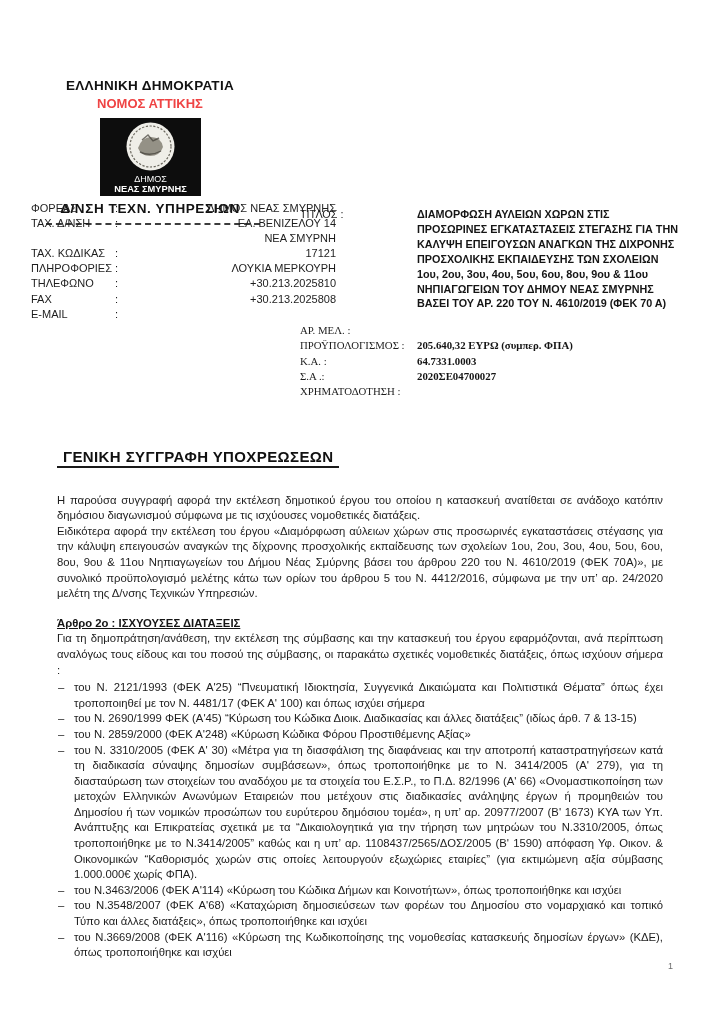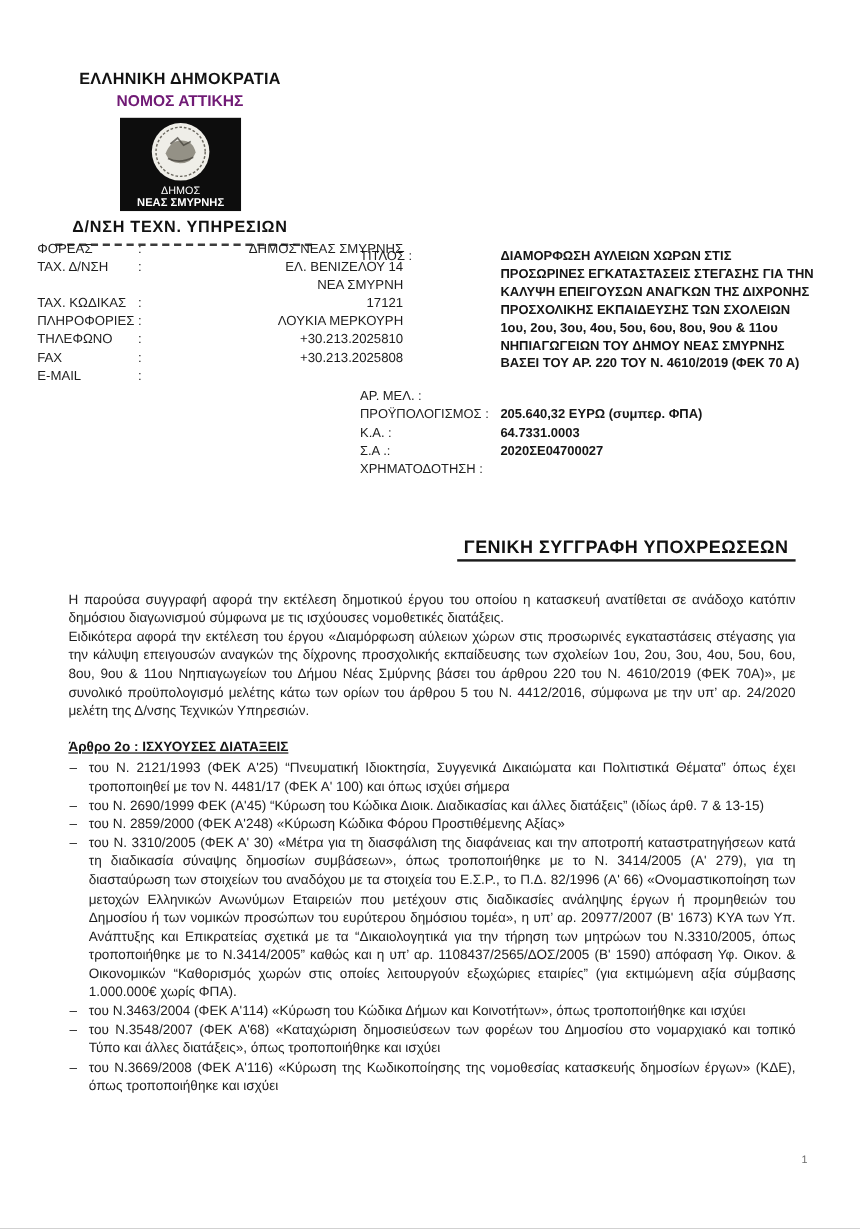--- a/index.html
+++ b/index.html
@@ -5,45 +5,45 @@
   html,body { margin:0; padding:0; background:#888; }
   .page {
     position:relative; width:717px; height:1024px; margin:0 auto;
     background:#ffffff; overflow:hidden;
     font-family:"Liberation Sans","DejaVu Sans",sans-serif;
     color:#1d1d1d;
   }
 
   
   .header-col { position:absolute; left:36px; top:58px; width:228px; text-align:center; }
-  .org1 { font-size:13.5px; font-weight:bold; letter-spacing:.3px; color:#121212; }
-  .org2 { font-size:13px;  font-weight:bold; margin-top:3px; color:#701a75; }
+  .org1 { font-size:13.5px; font-weight:bold; letter-spacing:.3px; color:#121212;margin-top:20px; }
+  .org2 { font-size:13px;  font-weight:bold; margin-top:3px; color:#ef4444; }
   .logo { margin:7px auto 0; width:101px; height:78px; display:block; }
   .dept { font-size:13.5px; font-weight:bold; letter-spacing:.6px; margin-top:5px; color:#121212; }
   .dashes { margin:7px auto 0 10px; width:214px; height:0; border-top:2px dashed #3c3c3c; }
 
   
   .info-block { position:absolute; left:31px; top:201px; width:305px; font-size:11px; }
   .info-row { display:flex; line-height:15.1px; }
   .info-label { width:84px; flex:none; }
   .info-colon { width:8px; flex:none; }
   .info-value { flex:1; white-space:pre-line;text-align:right; }
 
   
   .title-block { position:absolute; left:300px; top:207px; width:404px; font-size:10.8px; }
   .t-row, .meta-row { display:flex; }
   .t-label, .meta-label { width:110px; flex:none; text-align:left; padding-right:7px; line-height:14.9px; }
   .t-value { flex:1; font-weight:bold; line-height:14.9px; white-space:pre-line; color:#151515; }
   .meta-rows { margin-top:12px; }
-  .meta-row { line-height:15.4px; }
+  .meta-row { line-height:15.4px;font-family:Liberation Serif, serif; }
   .meta-value { flex:1; font-weight:bold; white-space:nowrap; color:#151515; }
 
   
   .body { position:absolute; left:57px; top:449px; width:606px; font-size:11.3px; line-height:15.6px; }
-  .doc-title { text-align:right; margin-bottom:26px; }
+  .doc-title { text-align:left; margin-bottom:26px; }
   .doc-title span {
     font-size:15px; font-weight:bold; letter-spacing:.4px; color:#111;
     border-bottom:2.5px solid #1a1a1a; padding:0 6px 1px;
   }
   .art-heading { font-weight:bold; color:#141414; }
   .art-heading span { text-decoration:underline; }
   .body p { margin:0; text-align:justify; }
   .gap-sm { margin-top:3px; }
   .art2 { margin-top:14px; }
   .list { margin-top:2px; }
@@ -150,41 +150,42 @@
     <div class="doc-title">
       <span>ΓΕΝΙΚΗ ΣΥΓΓΡΑΦΗ ΥΠΟΧΡΕΩΣΕΩΝ</span>
     </div>
 
     <p>Η παρούσα συγγραφή αφορά την εκτέλεση δημοτικού έργου του οποίου η κατασκευή ανατίθεται σε ανάδοχο  κατόπιν δημόσιου διαγωνισμού σύμφωνα με τις ισχύουσες νομοθετικές διατάξεις.</p>
     <p class="gap-sm">Ειδικότερα αφορά την εκτέλεση του έργου «Διαμόρφωση αύλειων χώρων στις προσωρινές εγκαταστάσεις στέγασης για την κάλυψη επειγουσών αναγκών της δίχρονης προσχολικής εκπαίδευσης των σχολείων 1ου, 2ου, 3ου, 4ου, 5ου, 6ου, 8ου, 9ου &amp; 11ου Νηπιαγωγείων του Δήμου Νέας Σμύρνης βάσει του άρθρου 220 του Ν. 4610/2019 (ΦΕΚ 70Α)», με συνολικό προϋπολογισμό μελέτης κάτω των ορίων του άρθρου 5 του Ν. 4412/2016, σύμφωνα με την υπ’ αρ. 24/2020 μελέτη της Δ/νσης Τεχνικών Υπηρεσιών.</p>
 
     <div class="art-heading art2">
       <span>Άρθρο 2ο : ΙΣΧΥΟΥΣΕΣ ΔΙΑΤΑΞΕΙΣ</span>
     </div>
+    <p>Για τη δημοπράτηση/ανάθεση, την εκτέλεση της σύμβασης και την κατασκευή του έργου εφαρμόζονται, ανά περίπτωση αναλόγως τους είδους και του ποσού της σύμβασης, οι παρακάτω σχετικές νομοθετικές διατάξεις, όπως ισχύουν σήμερα :</p>
 
     <div class="list">
       <div class="li">
         <span class="li-dash">–</span>
         <span class="li-text">του Ν. 2121/1993 (ΦΕΚ Α'25) “Πνευματική Ιδιοκτησία, Συγγενικά Δικαιώματα και Πολιτιστικά Θέματα” όπως έχει τροποποιηθεί με τον Ν. 4481/17 (ΦΕΚ Α' 100) και όπως ισχύει σήμερα</span>
       </div>
       <div class="li">
         <span class="li-dash">–</span>
         <span class="li-text">του Ν. 2690/1999 ΦΕΚ (Α'45) “Κύρωση του Κώδικα Διοικ. Διαδικασίας και άλλες διατάξεις” (ιδίως άρθ. 7 &amp; 13-15)</span>
       </div>
       <div class="li">
         <span class="li-dash">–</span>
         <span class="li-text">του Ν. 2859/2000 (ΦΕΚ Α'248)  «Κύρωση Κώδικα Φόρου Προστιθέμενης Αξίας»</span>
       </div>
       <div class="li">
         <span class="li-dash">–</span>
         <span class="li-text">του Ν. 3310/2005 (ΦΕΚ Α' 30) «Μέτρα για τη διασφάλιση της διαφάνειας και την αποτροπή καταστρατηγήσεων κατά τη διαδικασία σύναψης δημοσίων συμβάσεων», όπως τροποποιήθηκε με το Ν. 3414/2005 (Α' 279), για τη διασταύρωση των στοιχείων του αναδόχου με τα στοιχεία του Ε.Σ.Ρ., το Π.Δ. 82/1996 (Α' 66) «Ονομαστικοποίηση των μετοχών Ελληνικών Ανωνύμων Εταιρειών που μετέχουν στις διαδικασίες ανάληψης έργων ή προμηθειών του Δημοσίου ή των νομικών προσώπων του ευρύτερου δημόσιου τομέα», η υπ’ αρ. 20977/2007 (Β' 1673) ΚΥΑ των Υπ. Ανάπτυξης και Επικρατείας σχετικά με τα “Δικαιολογητικά για την τήρηση των μητρώων του Ν.3310/2005, όπως τροποποιήθηκε με το Ν.3414/2005” καθώς και η υπ’ αρ. 1108437/2565/ΔΟΣ/2005 (Β' 1590) απόφαση Υφ. Οικον. &amp; Οικονομικών “Καθορισμός χωρών στις οποίες λειτουργούν εξωχώριες εταιρίες” (για εκτιμώμενη αξία σύμβασης 1.000.000€ χωρίς ΦΠΑ).</span>
       </div>
       <div class="li">
         <span class="li-dash">–</span>
-        <span class="li-text">του Ν.3463/2004 (ΦΕΚ Α'114) «Κύρωση του Κώδικα Δήμων και Κοινοτήτων», όπως τροποποιήθηκε και ισχύει</span>
+        <span class="li-text">του Ν.3463/2006 (ΦΕΚ Α'114) «Κύρωση του Κώδικα Δήμων και Κοινοτήτων», όπως τροποποιήθηκε και ισχύει</span>
       </div>
       <div class="li">
         <span class="li-dash">–</span>
         <span class="li-text">του Ν.3548/2007 (ΦΕΚ Α'68) «Καταχώριση δημοσιεύσεων των φορέων του Δημοσίου στο νομαρχιακό και τοπικό Τύπο και άλλες διατάξεις», όπως τροποποιήθηκε και ισχύει</span>
       </div>
       <div class="li">
         <span class="li-dash">–</span>
         <span class="li-text">του Ν.3669/2008 (ΦΕΚ Α'116)  «Κύρωση της Κωδικοποίησης της νομοθεσίας κατασκευής δημοσίων έργων» (ΚΔΕ), όπως τροποποιήθηκε και ισχύει</span>
       </div>
     </div>

